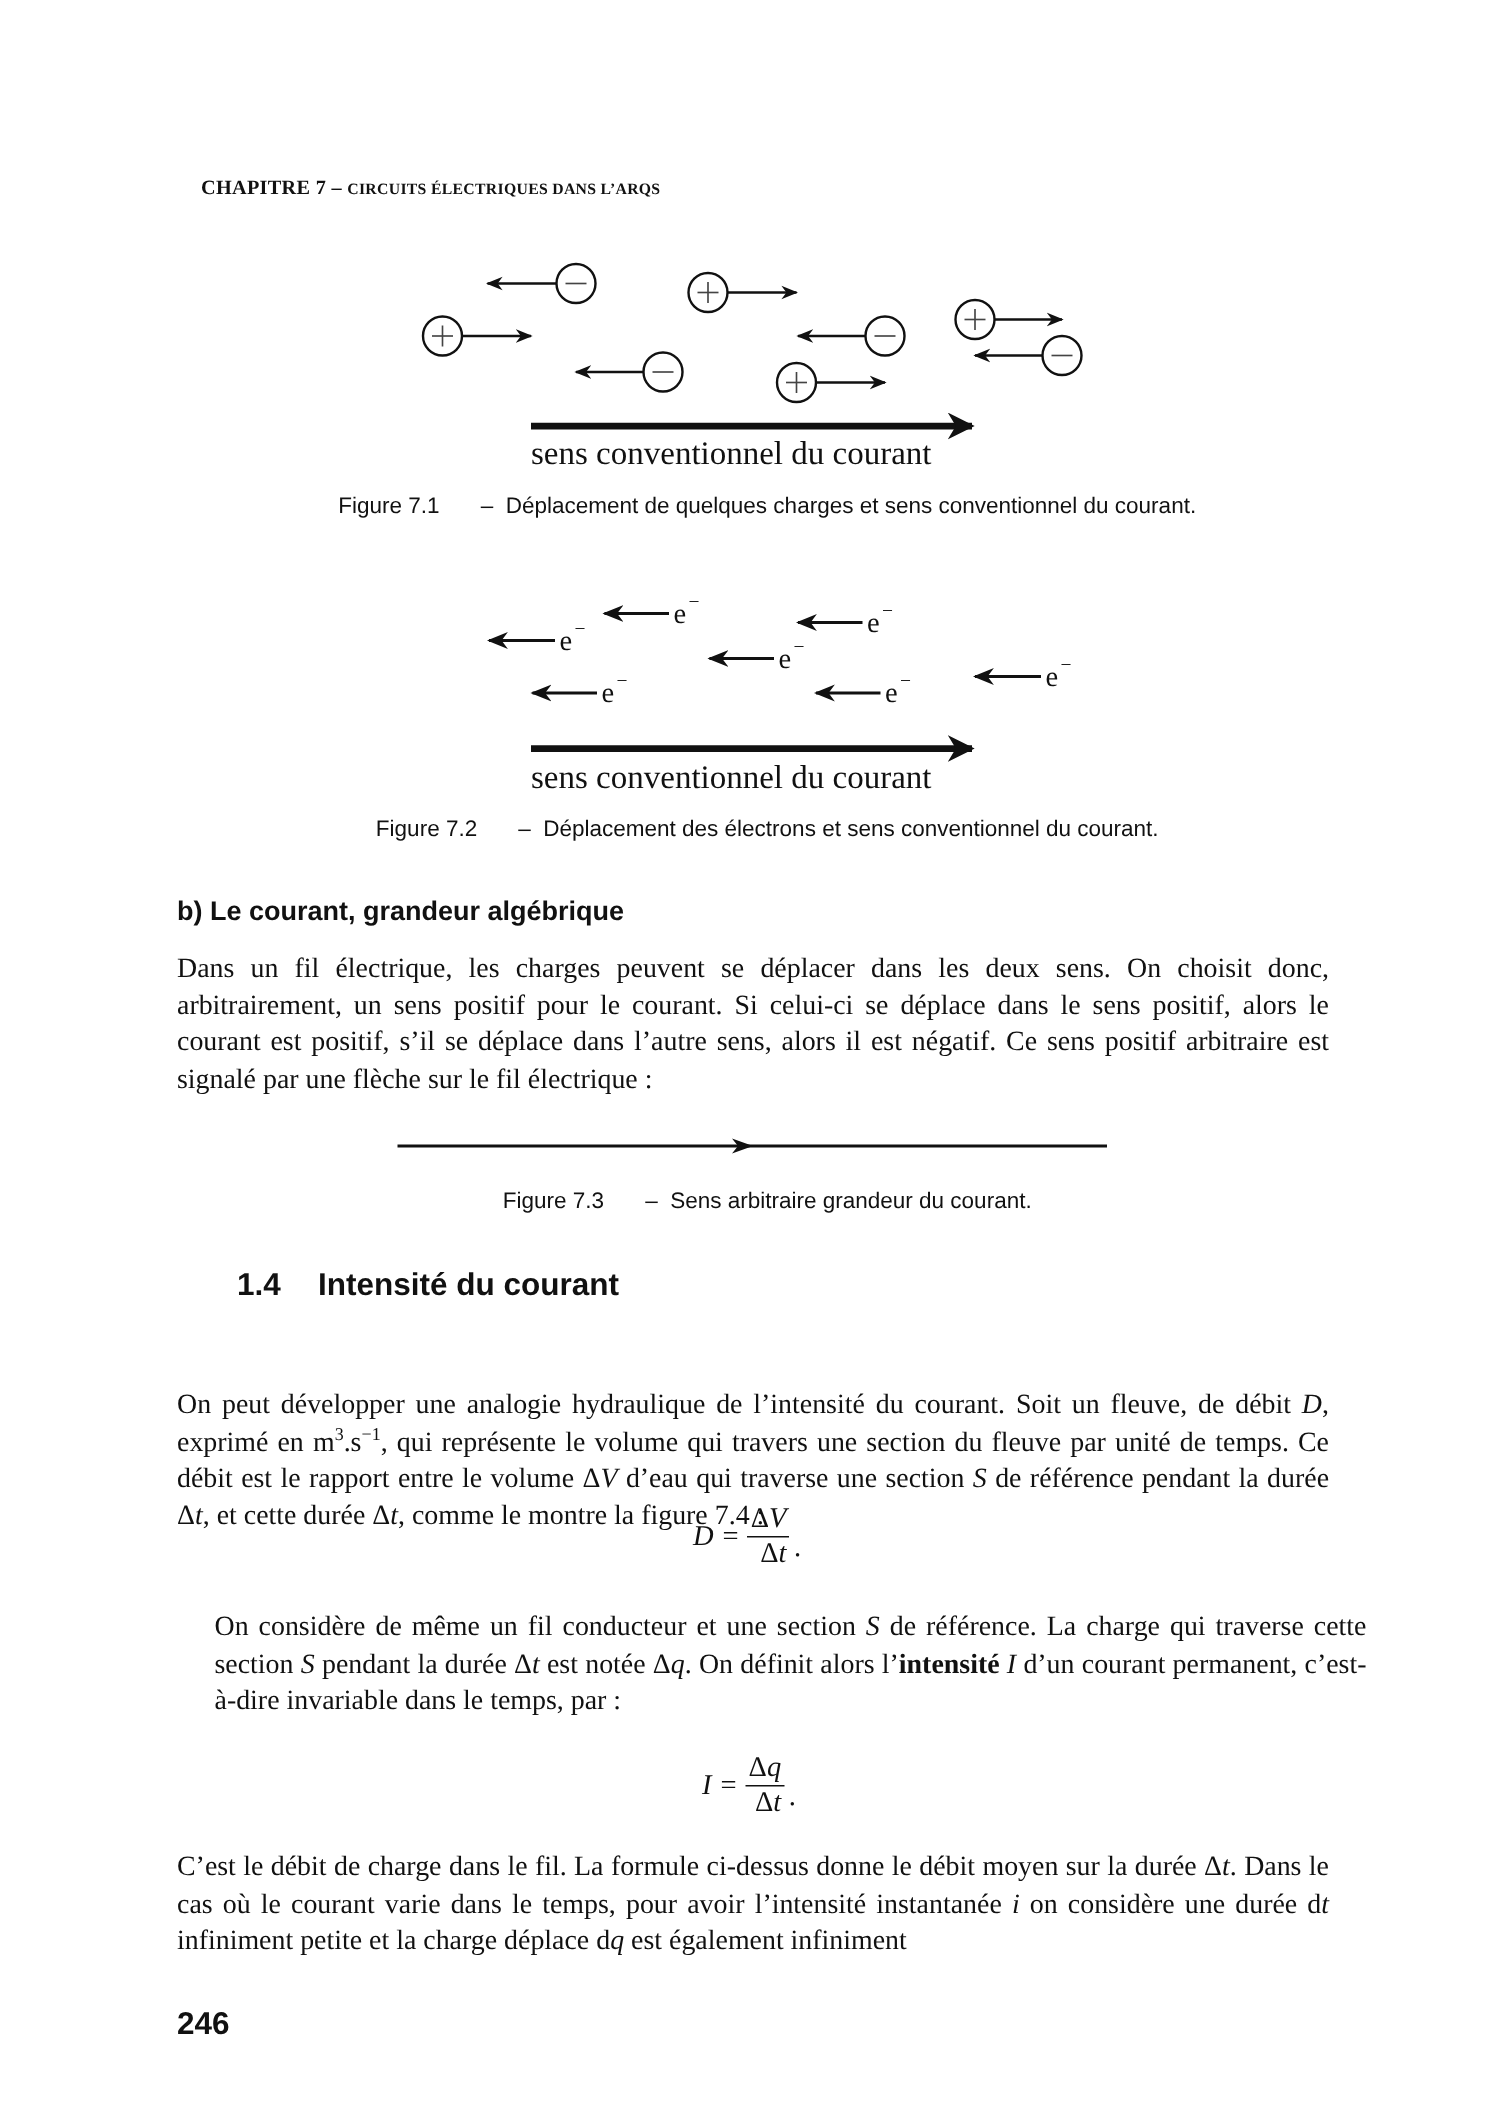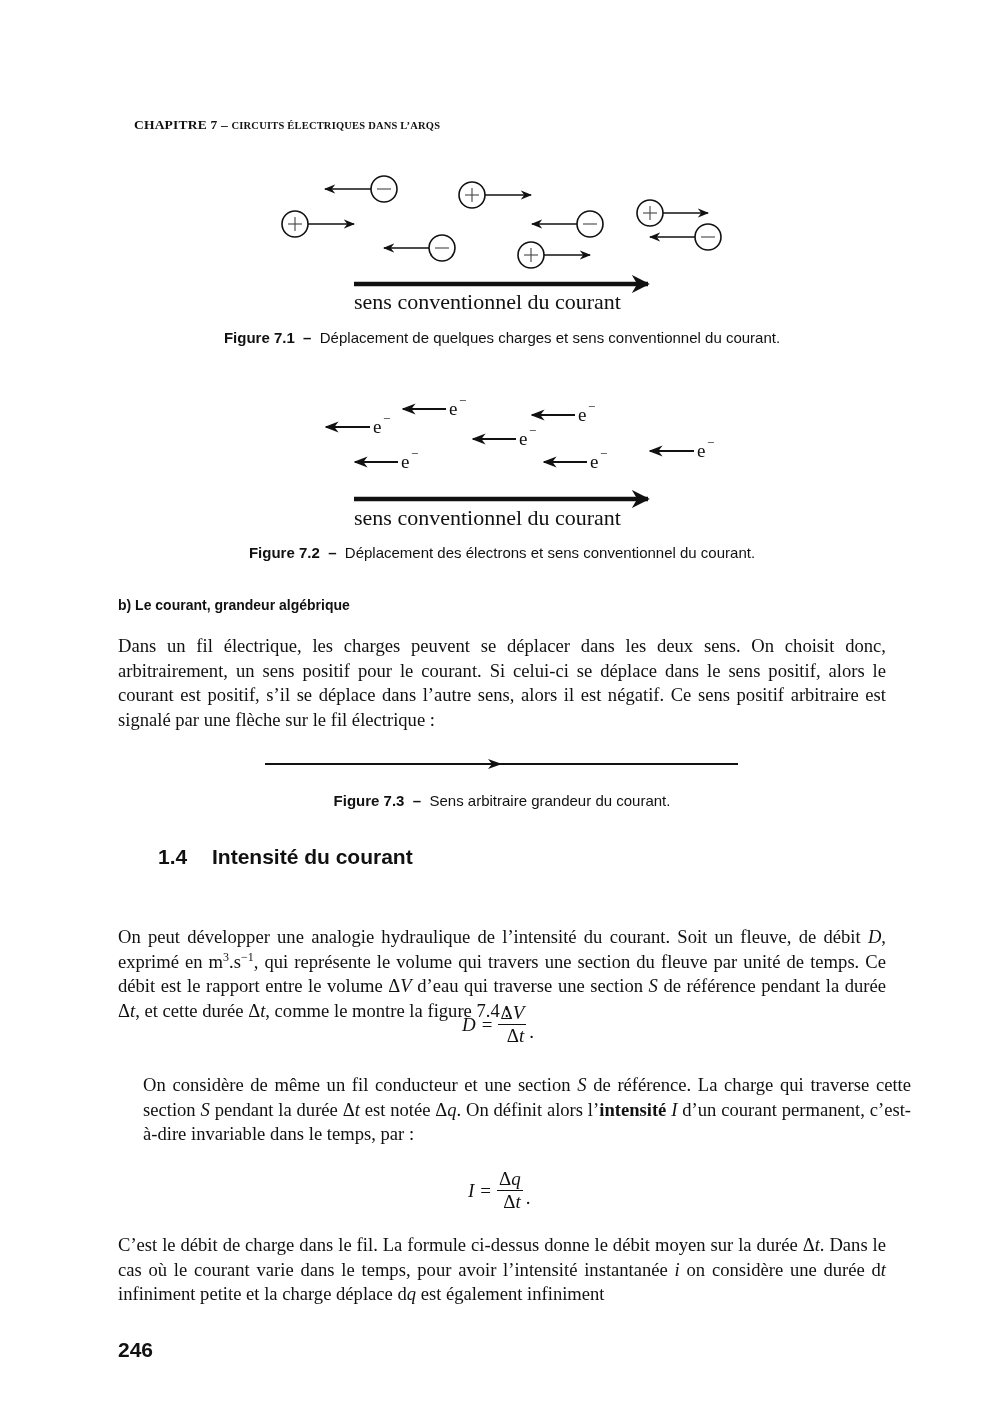--- a/index.html
+++ b/index.html
@@ -5,25 +5,25 @@
   html, body { margin: 0; padding: 0; background: #ffffff; }
   body { width: 1004px; height: 1417px; position: relative; overflow: hidden; color: #111; }
   .abs { position: absolute; }
   .serif { font-family: "Liberation Serif", "DejaVu Serif", serif; }
   .sans { font-family: "Liberation Sans", "DejaVu Sans", sans-serif; }
 
   .running-head { left: 134px; top: 117px; font-size: 13.5px; font-weight: bold; letter-spacing: 0.2px; }
   .running-head .sc { font-size: 10.5px; }
 
   .caption { font-size: 15px; width: 1004px; left: 0; text-align: center; }
-  .caption b { font-weight: bold; }
+  .caption b { font-weight: normal; margin-left: 19px; }
 
   .fig-label { font-size: 22px; text-align: left; }
 
-  .subsec { left: 118px; top: 597px; font-size: 14px; font-weight: bold; }
+  .subsec { left: 118px; top: 597px; font-size: 18px; font-weight: bold; }
   .section { left: 118px; top: 845px; font-size: 21px; font-weight: bold; }
   .section .num { display: inline-block; width: 54px; margin-left: 40px; }
 
   .para { left: 118px; width: 768px; font-size: 18.6px; line-height: 24.6px; text-align: justify; }
   .para i { font-style: italic; }
   .para b { font-weight: bold; }
   .para sup { font-size: 12px; vertical-align: 7px; line-height: 0; }
 
   .eq { font-size: 19px; display: flex; align-items: center; }
   .frac { display: inline-flex; flex-direction: column; align-items: flex-end; margin: 0 3px 0 6px; }

